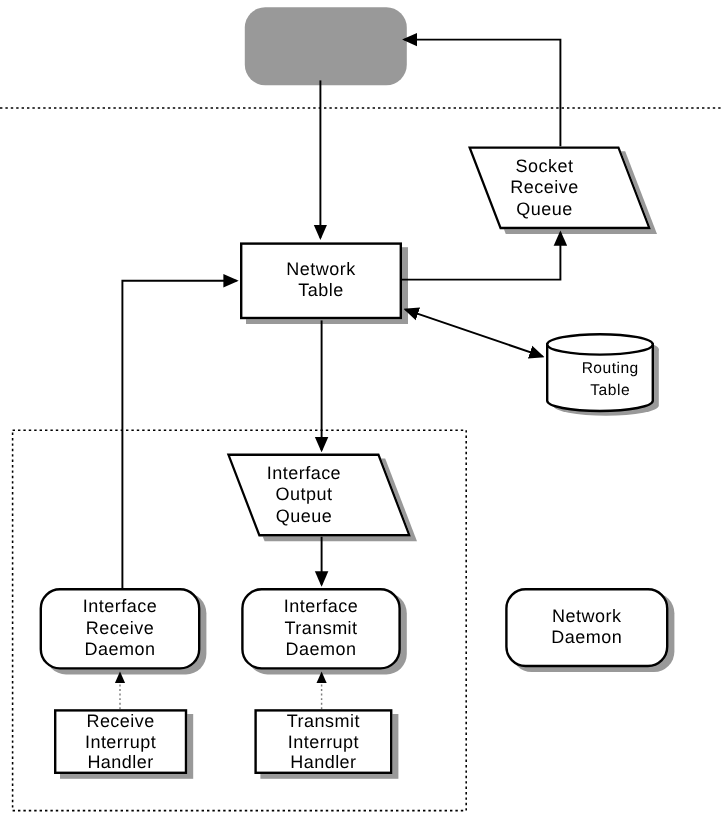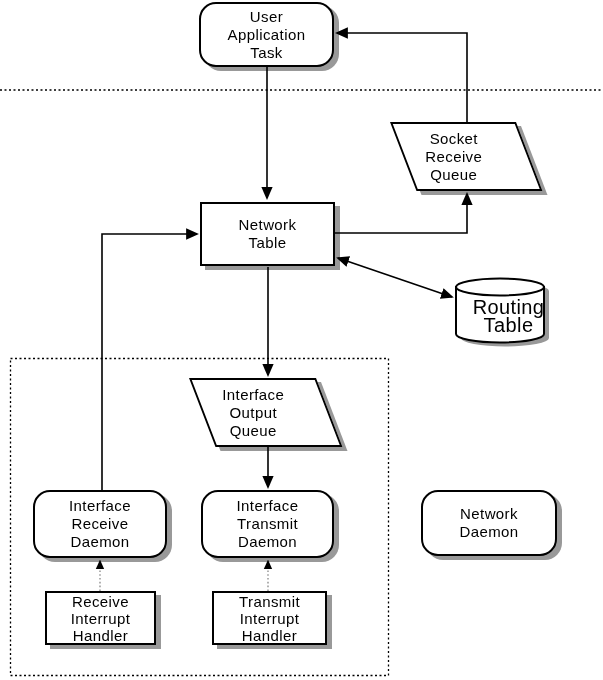--- a/index.html
+++ b/index.html
@@ -16,21 +16,21 @@
   .rounded{border-radius:17px;}
   .skew{transform:skewX(21deg);transform-origin:0 0;}
   .unskew{
     width:100%;height:100%;display:flex;flex-direction:column;justify-content:center;
     align-items:center;transform:skewX(-21deg);transform-origin:0 0;
   }
   .handler{line-height:17px;}
   .cyl-label{
     position:absolute;left:456px;top:296px;width:105px;height:40px;z-index:2;
     display:flex;flex-direction:column;justify-content:center;align-items:center;
-    font-size:20px;line-height:18px;letter-spacing:.4px;text-align:center;
+    font-size:13px;line-height:18px;letter-spacing:.4px;text-align:center;
   }
   svg.connectors{position:absolute;left:0;top:0;z-index:1;}
 </style>
 </head>
 <body>
 
 <div class="stage">
 
   <div class="shadow rounded" style="left:204px;top:6px;width:135px;height:65px;"></div>
   <div class="shadow" style="left:205px;top:206px;width:135px;height:64px;"></div>
@@ -67,25 +67,20 @@
     <g transform="translate(5,4)" fill="#999">
       <path d="M456,287 L456,334 A44,8.5 0 0 0 544,334 L544,287 Z"></path>
       <ellipse cx="500" cy="287" rx="44" ry="8.5"></ellipse>
     </g>
     <g fill="#fff" stroke="#000" stroke-width="2">
       <path d="M456,287 L456,334 A44,8.5 0 0 0 544,334 L544,287 Z"></path>
       <ellipse cx="500" cy="287" rx="44" ry="8.5"></ellipse>
     </g>
   </svg>
 
-  <div class="shape rounded" style="left:199px;top:2px;width:135px;height:65px;">
-    <div>User</div>
-    <div>Application</div>
-    <div>Task</div>
-  </div>
 
   <div class="shape skew" style="left:390px;top:122px;width:126px;height:69px;">
     <div class="unskew">
       <div>Socket</div>
       <div>Receive</div>
       <div>Queue</div>
     </div>
   </div>
 
   <div class="shape" style="left:200px;top:202px;width:135px;height:64px;">

